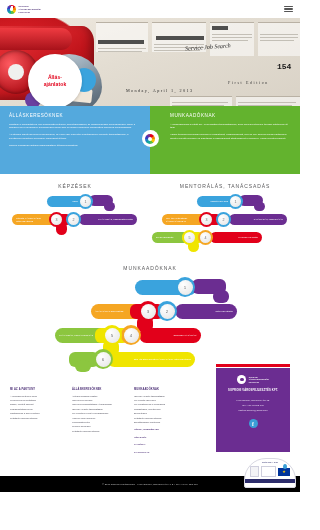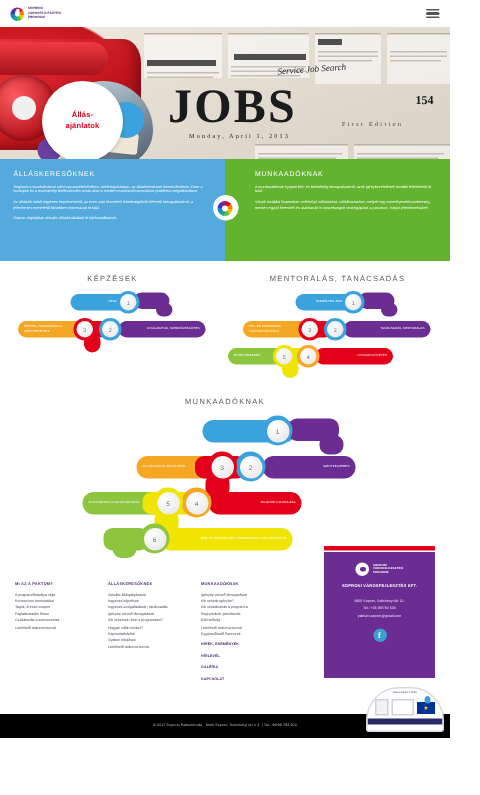--- a/index.html
+++ b/index.html
@@ -25,21 +25,21 @@
        linear-gradient(160deg,#efe9df 0%,#e3ddd2 45%,#d9d2c6 100%);}
   .news{position:absolute;inset:0;}
   .news .col{position:absolute;background:rgba(255,255,255,.55);border-top:.6px solid #b9b1a4;}
   .news .ln{position:absolute;background:#8c8478;opacity:.45;height:.7px;}
   .news .blk{position:absolute;background:#2b2b2b;opacity:.82;}
   .jobs{position:absolute;left:112px;top:36px;font-family:"Liberation Serif",serif;font-weight:bold;
         font-size:32px;letter-spacing:1.5px;color:#1b1b1b;line-height:32px;}
   .jobs-sub{position:absolute;left:126px;top:70px;font-family:"Liberation Serif",serif;font-size:4.2px;letter-spacing:1.4px;color:#2a2a2a;}
   .svc{position:absolute;left:185px;top:26px;font-family:"Liberation Serif",serif;font-style:italic;font-size:6px;color:#242424;transform:rotate(-4deg);}
   .firsted{position:absolute;left:228px;top:62px;font-family:"Liberation Serif",serif;font-size:4px;letter-spacing:1.6px;color:#3a3a3a;}
-  .num154{position:absolute;left:277px;top:44px;font-family:Liberation Serif, serif;font-weight:bold;font-size:8px;color:#1b1b1b;}
+  .num154{position:absolute;left:277px;top:44px;font-family:Liberation Mono, monospace;font-weight:bold;font-size:8px;color:#1b1b1b;}
   .phone{position:absolute;left:-14px;top:8px;width:108px;height:74px;border-radius:12px/16px;
      background:linear-gradient(145deg,#f4393f,#c1141b 60%,#8e0f15);box-shadow:inset -4px -3px 8px rgba(0,0,0,.28);}
   .dial{position:absolute;left:8px;top:24px;width:44px;height:44px;border-radius:50%;
      background:radial-gradient(circle at 36% 32%,#ff5a60,#b3121a 72%);box-shadow:inset 0 0 4px rgba(0,0,0,.5);}
   .dial:after{content:"";position:absolute;inset:14px;border-radius:50%;background:#f0f0ee;}
   .handset{position:absolute;left:-6px;top:2px;width:92px;height:22px;border-radius:11px;background:linear-gradient(#ef3b41,#a8121a);}
   .photo{position:absolute;left:36px;top:36px;width:66px;height:60px;border-radius:50% 50% 50% 50%/55% 55% 45% 45%;
      background:linear-gradient(150deg,#cfd6dd 0%,#9fb0bd 35%,#6d7d8b 70%,#4c5a66 100%);overflow:hidden;}
   .photo .d1{position:absolute;left:8px;top:22px;width:30px;height:18px;background:#dfe5ea;border-radius:2px;transform:rotate(-8deg);}
   .photo .d2{position:absolute;left:30px;top:34px;width:26px;height:14px;background:#f0e6d8;border-radius:2px;transform:rotate(6deg);}
@@ -162,21 +162,20 @@
     </div>
   <div class="dotblue"></div>
   <div class="dotpurple"></div>
   <div class="badge">
     <span>
       <b>Állás-</b><br>
       <b>ajánlatok</b>
     </span>
   </div>
   <div class="svc">Service Job Search</div>
-  <div class="jobs">JOBS</div>
   <div class="jobs-sub">Monday, April 1, 2013</div>
   <div class="firsted">First Edition</div>
   <div class="num154">154</div>
 </div>
 
 <div class="panels">
   <div class="pnl blue">
     <h3>ÁLLÁSKERESŐKNEK</h3>
     <p>Segítünk a munkáltatóval való kapcsolatfelvételben, önéletrajzírásban, az álláskereséssel felmerülésében. Ezen a honlapon és a munkahelyi beilleszkedés során akár is minden munkával kapcsolatos probléma megoldásában.</p>
     <p>Az általunk indult ingyenes képzéseinkről, az ezen való részvételi lehetőségekről elérhető támogatásokról, a jelentkezés menetéről bővebben információt itt talál.</p>

